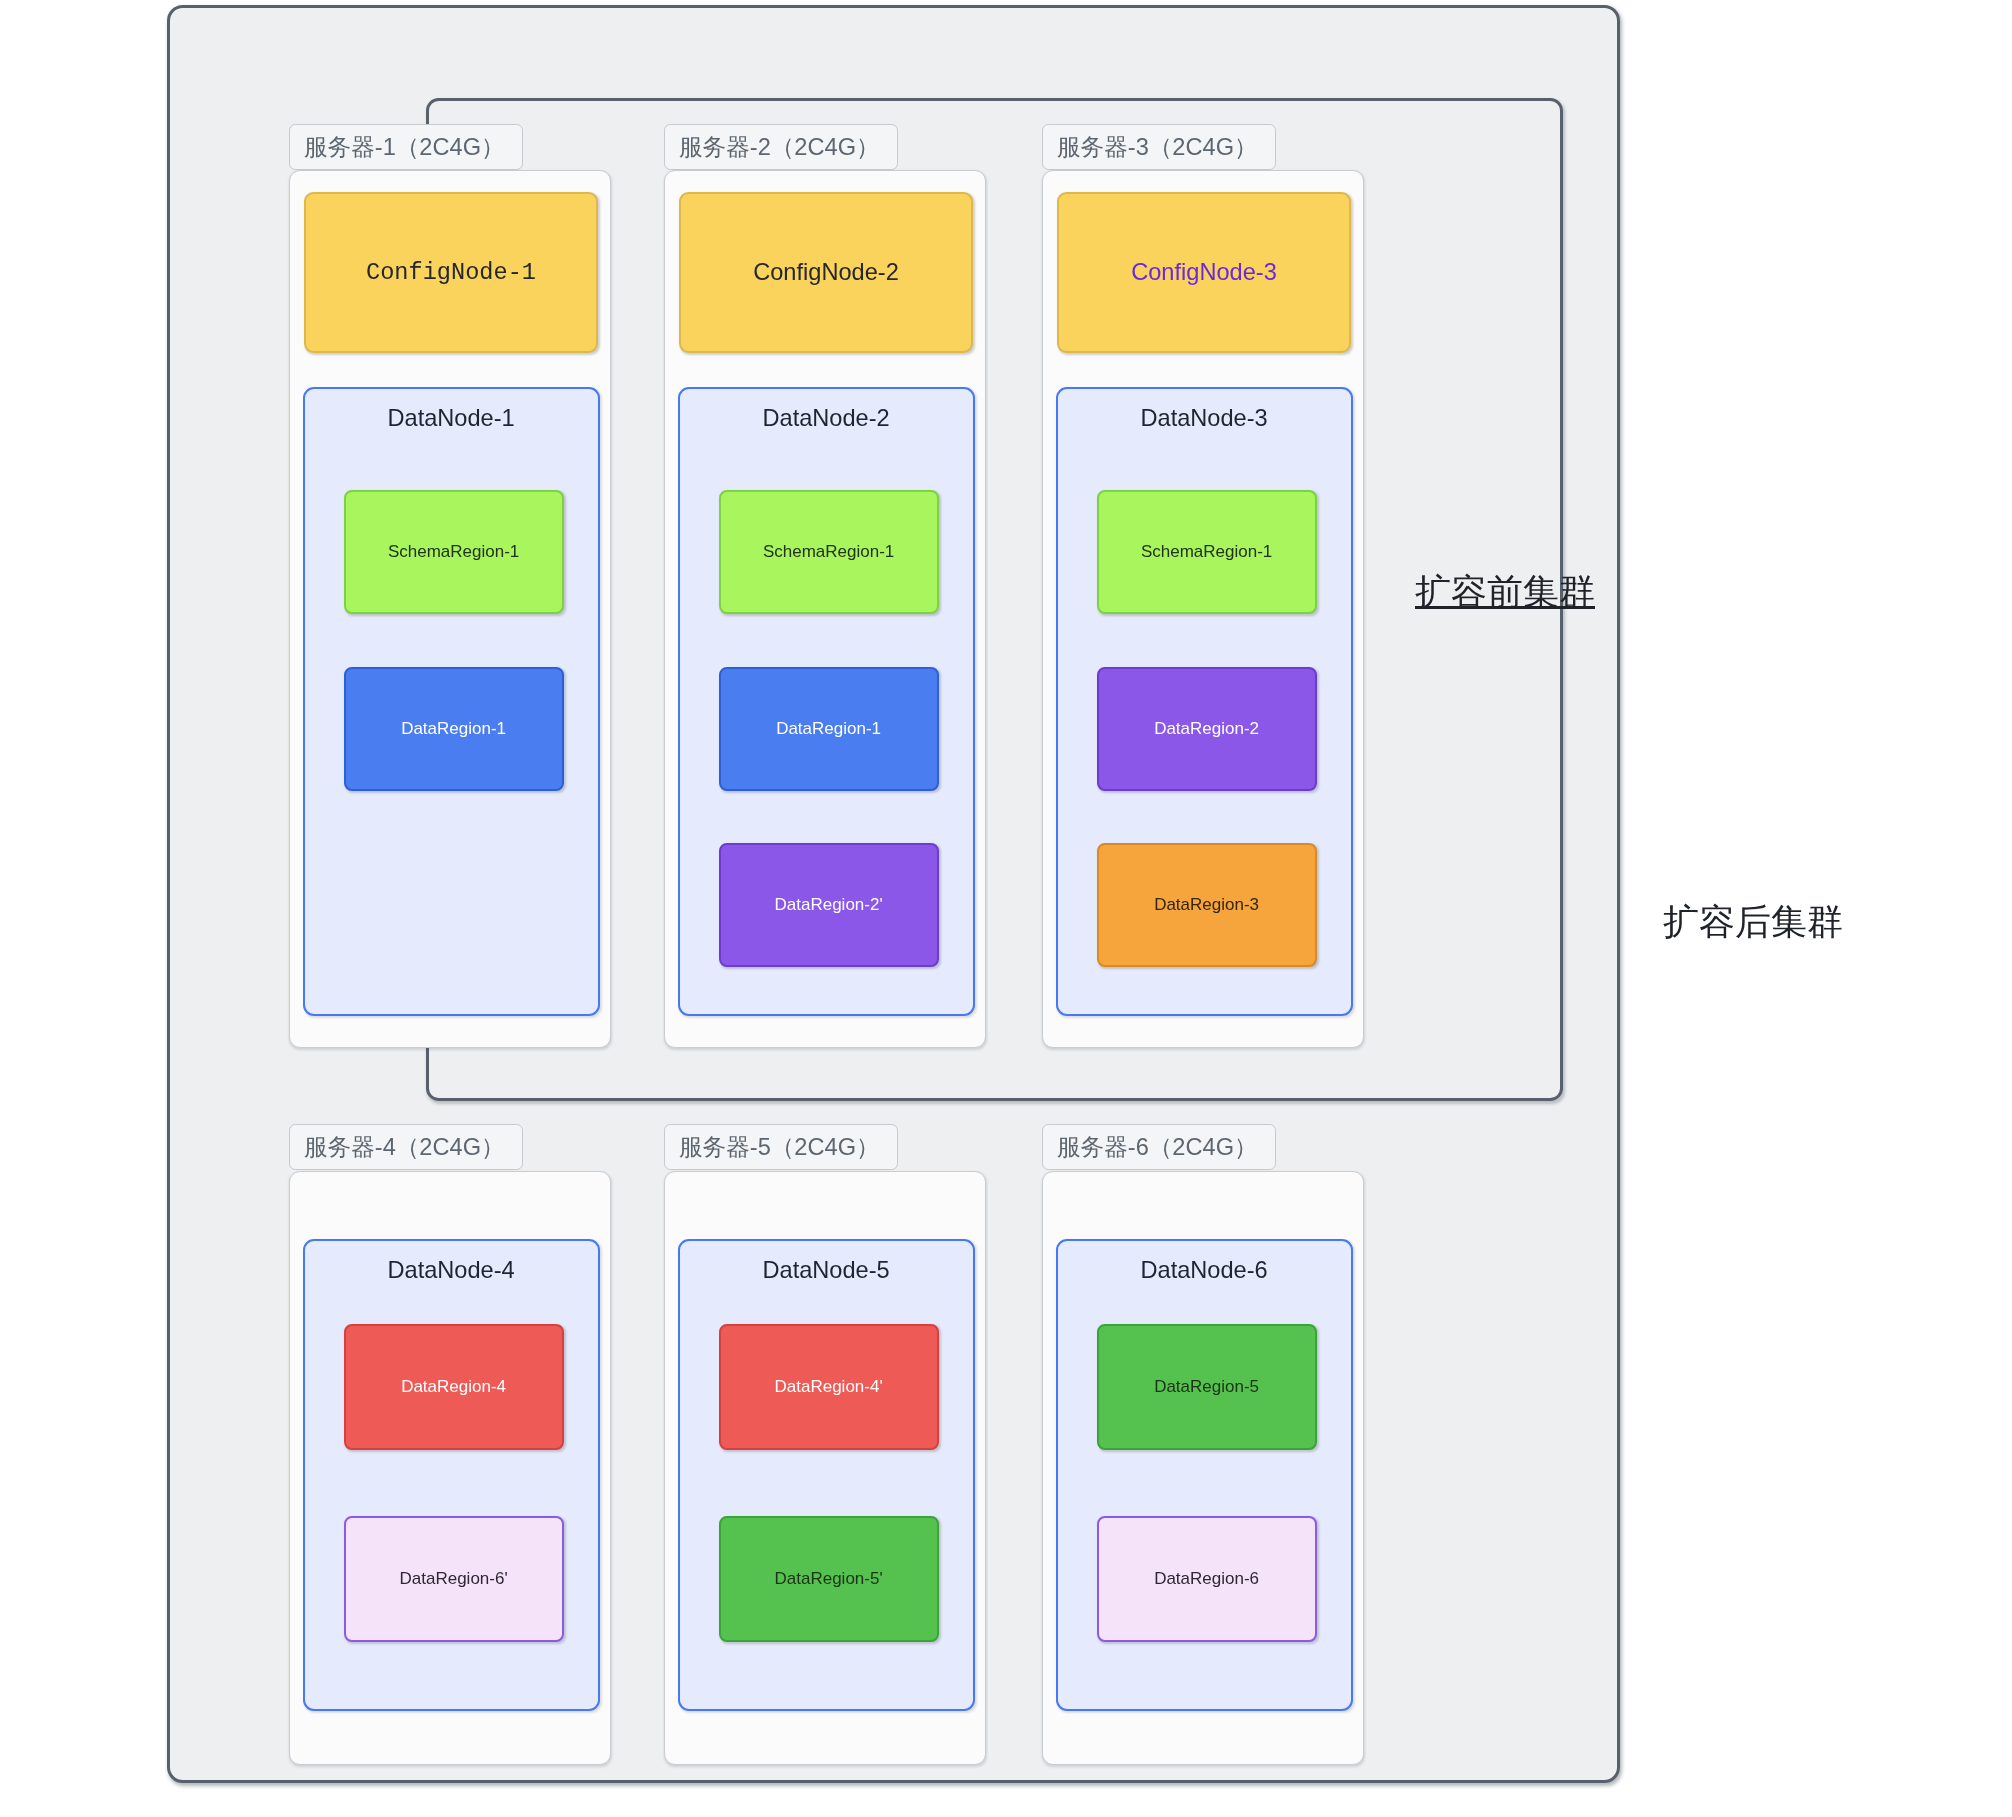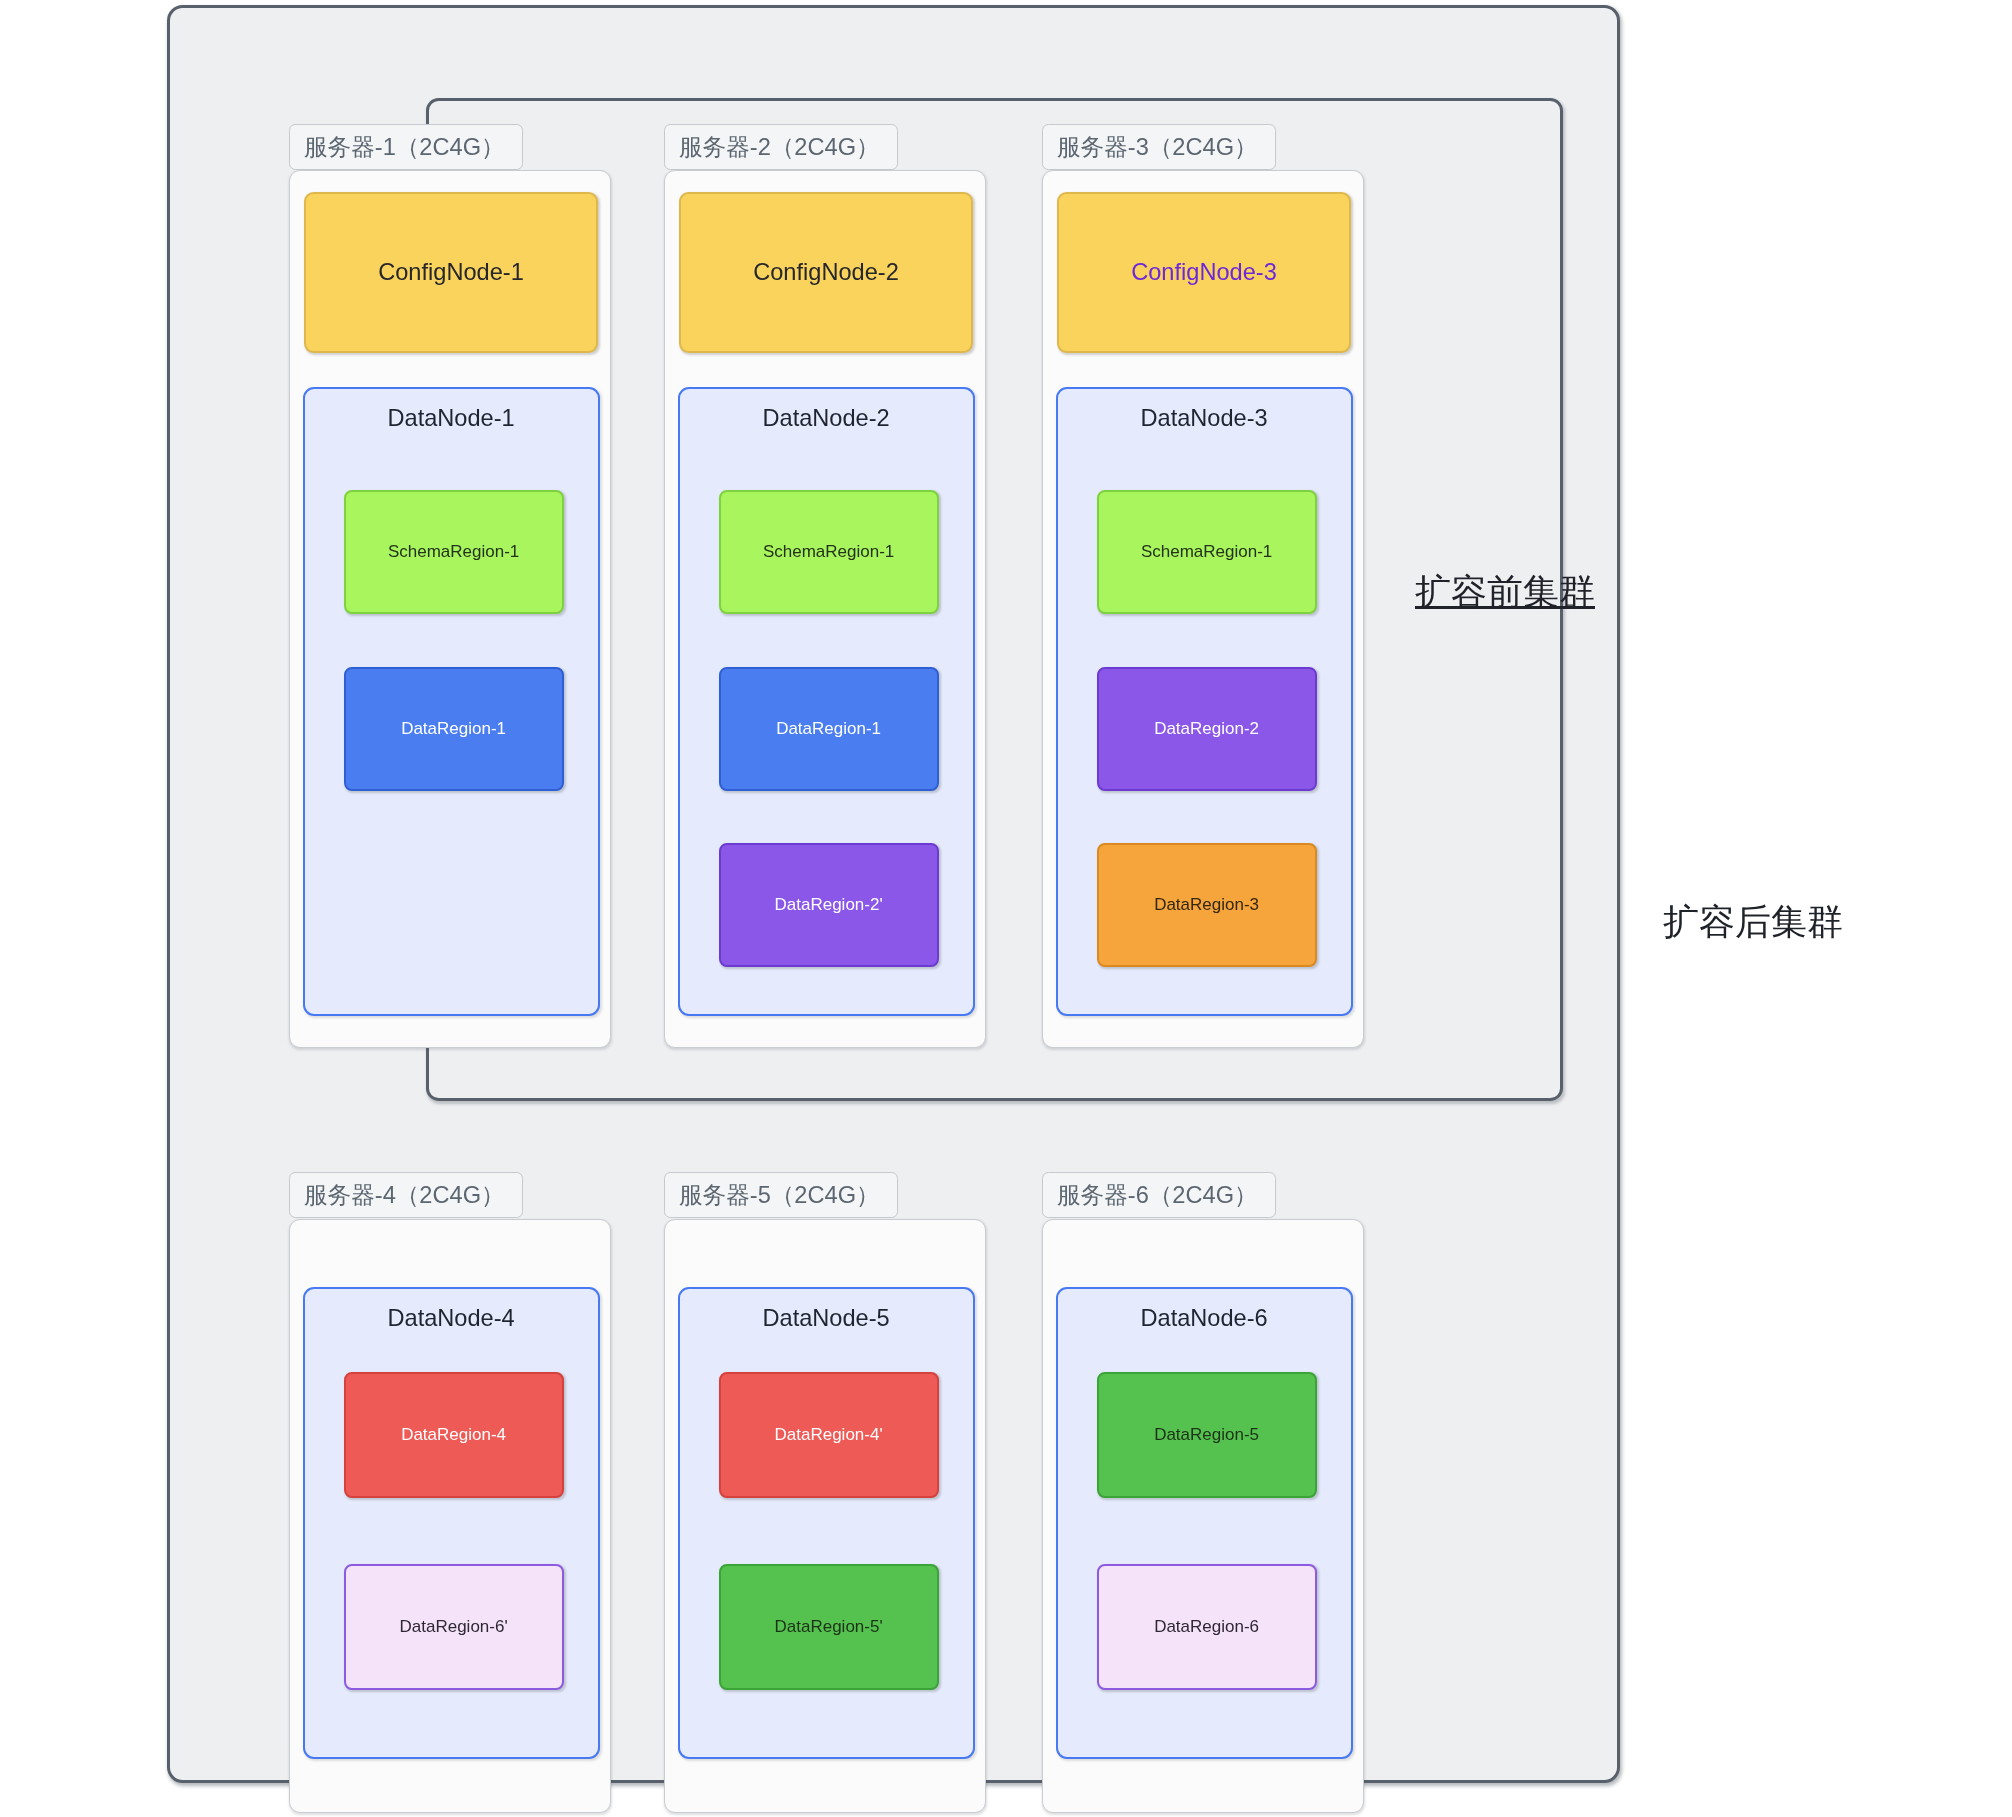--- a/index.html
+++ b/index.html
@@ -38,21 +38,21 @@
     white-space: nowrap;
   }
   .cluster-label.before { left: 1415px; top: 571px; }
   .cluster-label.after  { left: 1663px; top: 901px; }
 
   .server-card { position: absolute; width: 314px; }
   .s1 { left: 289px; }
   .s2 { left: 664px; }
   .s3 { left: 1042px; }
   .top-row { top: 124px; height: 925px; }
-  .bottom-row { top: 1124px; height: 641px; margin-top: 48px; }
+  .bottom-row { top: 1124px; height: 641px; }
 
   .server-label {
     position: absolute;
     left: 0; top: 0;
     display: inline-block;
     padding: 5.5px 17.3px 6.3px 14px;
     border: 1.6px solid #C6C9CD;
     border-radius: 6.3px;
     background: #F4F5F7;
     color: #5C6670;
@@ -123,21 +123,21 @@
   <div class="outer-box" style="background: rgb(238, 239, 241); border-color: rgb(87, 96, 107);">
     <div class="inner-box" style="border-color: rgb(87, 96, 107);"></div>
   </div>
 
   <div class="cluster-label before" style="color: rgb(31, 35, 41); text-decoration: underline;">扩容前集群</div>
   <div class="cluster-label after" style="color: rgb(31, 35, 41);">扩容后集群</div>
 
   <div class="server-card top-row s1">
     <div class="server-label" style="background: rgb(244, 245, 247); border-color: rgb(198, 201, 205); color: rgb(92, 102, 112);">服务器-1（2C4G）</div>
     <div class="server-box" style="background: rgb(251, 251, 252); border-color: rgb(201, 204, 209);">
-      <div class="confignode" style="background: rgb(249, 211, 92); border-color: rgb(223, 184, 77); color: rgb(38, 38, 43);">
+      <div class="confignode" style="background: rgb(249, 211, 92); border-color: rgb(223, 184, 77); color: rgb(38, 38, 43); font-family: Liberation Mono, monospace;">
         <span>ConfigNode-1</span>
       </div>
       <div class="datanode" style="background: rgb(229, 235, 252); border-color: rgb(70, 121, 242); color: rgb(31, 36, 48);">
         <div class="datanode-title">DataNode-1</div>
         <div class="region r0" style="background: rgb(169, 245, 93); border-color: rgb(126, 210, 63); color: rgb(35, 50, 26);">
           <span>SchemaRegion-1</span>
         </div>
         <div class="region r1" style="background: rgb(74, 125, 240); border-color: rgb(46, 95, 212); color: rgb(255, 255, 255);">
           <span>DataRegion-1</span>
         </div>

